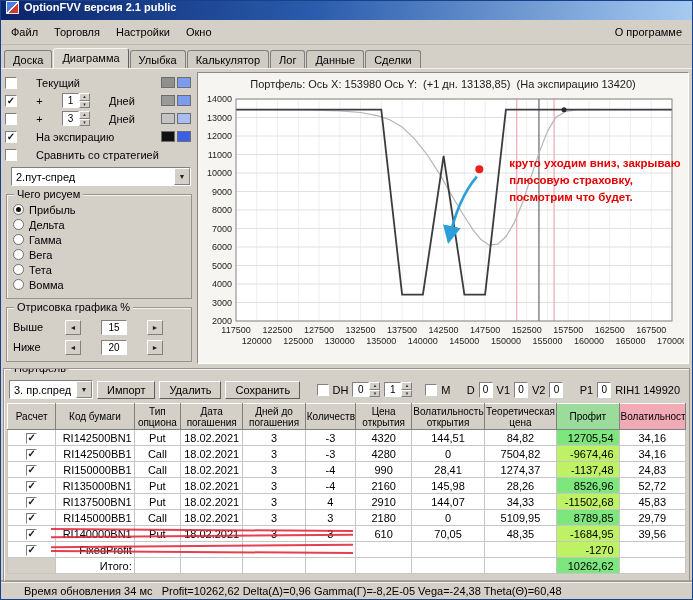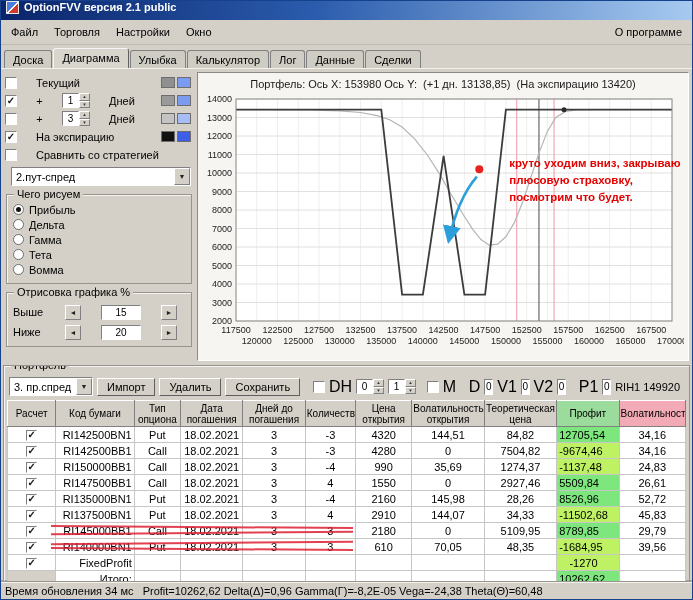--- a/index.html
+++ b/index.html
@@ -51,53 +51,53 @@
     box-shadow:1px 1px 0 rgba(255,255,255,.75) inset}
   .group-title{position:absolute;top:-7px;left:7px;background:#d4d0c8;padding:0 3px;font-size:11px;white-space:nowrap}
   .radio-row{display:flex;align-items:flex-start;gap:5px;height:15px}
   .radio{width:11px;height:11px;border-radius:50%;border:1px solid #6e6e6e;background:#fff;
     display:inline-flex;align-items:center;justify-content:center;flex:0 0 auto}
   .radio.selected::after{content:"";width:5px;height:5px;border-radius:50%;background:#111}
   .render-row{display:flex;align-items:center;gap:20px;height:20px}
   .render-label{width:32px}
   .mini-btn{width:16px;height:15px;background:#d4d0c8;border:1px solid;border-color:#fff #808080 #808080 #fff;
     font-size:7px;display:inline-flex;align-items:center;justify-content:center;color:#222}
-  .mini-val{width:40px;height:15px;background:#fff;border:1px solid;border-color:#808080 #fff #fff #808080;
+  .mini-val{width:26px;height:15px;background:#fff;border:1px solid;border-color:#808080 #fff #fff #808080;
     text-align:center;line-height:13px;font-size:10px}
   
   .portfolio-group{flex:1;margin:1px 2px 0 2px;position:relative;border:1px solid #97948d;
     padding:9px 3px 2px 3px;box-shadow:1px 1px 0 rgba(255,255,255,.75) inset;overflow:hidden}
   .toolbar{display:flex;align-items:center;gap:4px;height:23px;padding:0 2px}
   .toolbar .combo{margin:0;width:84px;flex:0 0 84px}
   .btn{background:#d4d0c8;border:1px solid;border-color:#fff #5f5f5f #5f5f5f #fff;padding:2px 9px;
     font-size:11px;font-family:inherit;cursor:default;white-space:nowrap}
   .gap8{width:8px}.gap14{width:14px}
   .small-input{width:22px;height:16px;background:#fff;border:1px solid;border-color:#808080 #fff #fff #808080;
     text-align:center;font-size:10px;line-height:14px;display:inline-block}
-  .toolbar-label{font-size:16px;white-space:nowrap}
+  .toolbar-label{font-size:11px;white-space:nowrap}
   .instrument{margin-left:auto;padding-right:4px;white-space:nowrap}
   .table-wrap{position:relative;margin-top:2px}
   table{border-collapse:collapse;table-layout:fixed;width:100%}
   th{background:#d4d0c8;border:1px solid;border-color:#fff #808080 #808080 #fff;font-size:10px;
     font-weight:normal;padding:1px 1px;height:26px;line-height:1.1;overflow:hidden}
   th.hdr-profit{background:#9bdb9b}
   th.hdr-vol{background:#f2aab6}
   td.cell{border:1px solid #c6c6c6;background:#fff;height:16px;font-size:11px;text-align:center;
     padding:0 2px;overflow:hidden;white-space:nowrap}
   td.c0{text-align:right;padding-left:4px}
-  td.profit{text-align:right;padding-right:21px}
+  td.profit{text-align:right;padding-right:5px}
   td.profit.pos{background:#7de67d}
   td.profit.neg{background:#bef264}
   td.gray{background:#d4d0c8}
   .cb-cell{text-align:center}
   .strike-line{position:absolute;left:44px;width:302px;height:2px;background:rgba(222,32,52,.85);
     pointer-events:none;z-index:5}
   
   .statusbar{flex:0 0 17px;border-top:1px solid #f4f2ec;box-shadow:0 -2px 0 #a6a39b;display:flex;
-    align-items:center;padding:0 4px;font-size:11px;background:#d4d0c8;white-space:pre;overflow:hidden}
+    align-items:center;padding:0 23px;font-size:11px;background:#d4d0c8;white-space:pre;overflow:hidden}
 </style>
 </head>
 <body>
 
 <div class="window">
 
   <div class="titlebar">
     <span class="app-icon"></span>
     <span>OptionFVV версия 2.1 public</span>
   </div>
@@ -190,20 +190,24 @@
               <span class="radio selected"></span>
               <span>Прибыль</span>
             </div>
             <div class="radio-row">
               <span class="radio"></span>
               <span>Дельта</span>
             </div>
             <div class="radio-row">
               <span class="radio"></span>
               <span>Гамма</span>
+            </div>
+            <div class="radio-row">
+              <span class="radio"></span>
+              <span>Вега</span>
             </div>
             <div class="radio-row">
               <span class="radio"></span>
               <span>Тета</span>
             </div>
             <div class="radio-row">
               <span class="radio"></span>
               <span>Вомма</span>
             </div>
           </div>
@@ -425,37 +429,24 @@
               <td class="cell c9">34,16</td>
             </tr>
             <tr>
               <td class="cell cb-cell"><span class="cb small checked"></span></td>
               <td class="cell c0">RI150000BB1</td>
               <td class="cell c1">Call</td>
               <td class="cell c2">18.02.2021</td>
               <td class="cell c3">3</td>
               <td class="cell c4">-4</td>
               <td class="cell c5">990</td>
-              <td class="cell c6">35,69</td>
+              <td class="cell c6">28,41</td>
               <td class="cell c7">1274,37</td>
               <td class="cell c8 profit neg">-1137,48</td>
               <td class="cell c9">24,83</td>
-            </tr>
-            <tr>
-              <td class="cell cb-cell"><span class="cb small checked"></span></td>
-              <td class="cell c0">RI147500BB1</td>
-              <td class="cell c1">Call</td>
-              <td class="cell c2">18.02.2021</td>
-              <td class="cell c3">3</td>
-              <td class="cell c4">4</td>
-              <td class="cell c5">1550</td>
-              <td class="cell c6">0</td>
-              <td class="cell c7">2927,46</td>
-              <td class="cell c8 profit pos">5509,84</td>
-              <td class="cell c9">26,61</td>
             </tr>
             <tr>
               <td class="cell cb-cell"><span class="cb small checked"></span></td>
               <td class="cell c0">RI135000BN1</td>
               <td class="cell c1">Put</td>
               <td class="cell c2">18.02.2021</td>
               <td class="cell c3">3</td>
               <td class="cell c4">-4</td>
               <td class="cell c5">2160</td>
               <td class="cell c6">145,98</td>

